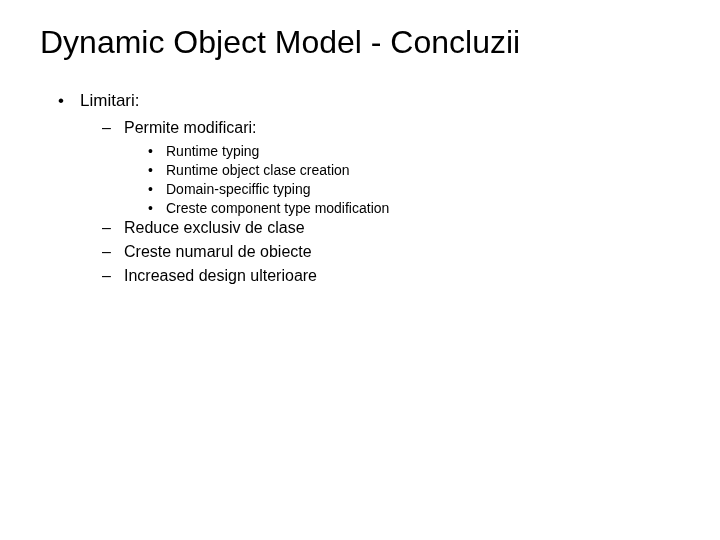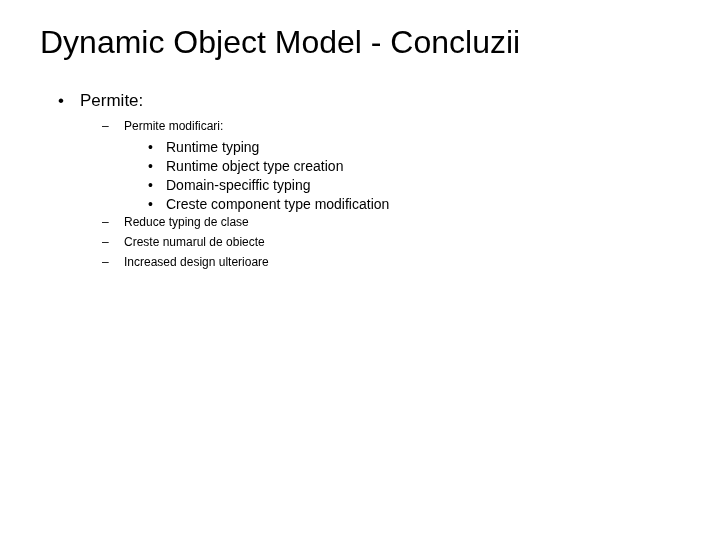--- a/index.html
+++ b/index.html
@@ -26,21 +26,21 @@
   .l1 {
     font-size: 17px;
     margin: 0 0 8px 0;
     padding-left: 18px;
   }
   .l1 .bullet {
     display: inline-block;
     width: 22px;
   }
   .l2 {
-    font-size: 12px;
+    font-size: 16px;
     margin: 0 0 6px 0;
     padding-left: 62px;
   }
   .l2 .bullet {
     display: inline-block;
     width: 22px;
   }
   .l3 {
     font-size: 14px;
     margin: 0 0 3px 0;
@@ -55,42 +55,42 @@
   }
 </style>
 </head>
 <body>
 
 <div class="slide">
   <h1 class="title">Dynamic Object Model - Concluzii</h1>
 
   <div class="group">
     <div class="l1">
-      <span class="bullet">•</span><span>Permite:</span>
+      <span class="bullet">•</span><span>Limitari:</span>
     </div>
 
     <div class="l2">
       <span class="bullet">–</span><span>Permite modificari:</span>
     </div>
 
     <div class="l3">
       <span class="bullet">•</span><span>Runtime typing</span>
     </div>
     <div class="l3">
-      <span class="bullet">•</span><span>Runtime object type creation</span>
+      <span class="bullet">•</span><span>Runtime object clase creation</span>
     </div>
     <div class="l3">
       <span class="bullet">•</span><span>Domain-speciffic typing</span>
     </div>
     <div class="l3">
       <span class="bullet">•</span><span>Creste component type modification</span>
     </div>
 
     <div class="l2">
-      <span class="bullet">–</span><span>Reduce typing de clase</span>
+      <span class="bullet">–</span><span>Reduce exclusiv de clase</span>
     </div>
   </div>
 
   <div class="group">
     <div class="l2">
       <span class="bullet">–</span><span>Creste numarul de obiecte</span>
     </div>
     <div class="l2">
       <span class="bullet">–</span><span>Increased design ulterioare</span>
     </div>

